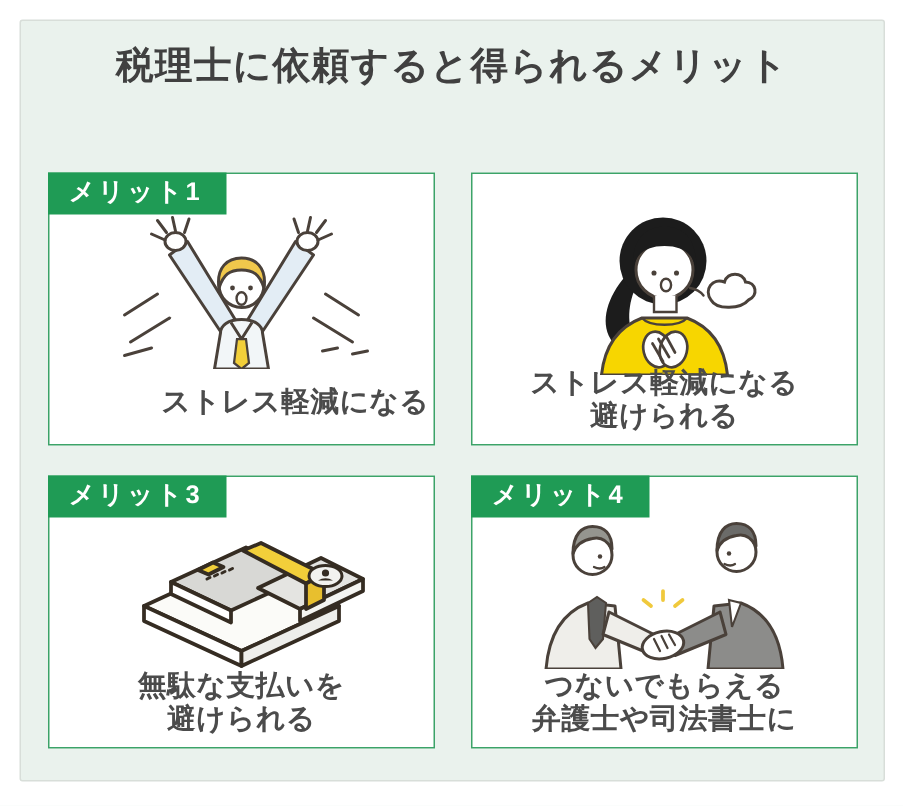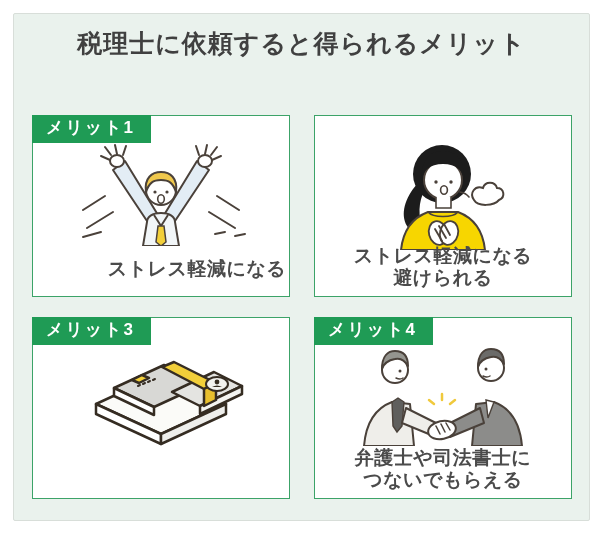--- a/index.html
+++ b/index.html
@@ -134,20 +134,24 @@
           <circle cx="141" cy="36" r="2.4" fill="#352c22"></circle>
           <path d="M136,41 q5,-3 10,0" fill="#352c22"></path>
           <g stroke="#352c22" stroke-width="2" stroke-linecap="round">
             <line x1="62" y1="40" x2="64" y2="39"></line>
             <line x1="67" y1="38" x2="69" y2="37"></line>
             <line x1="72" y1="36" x2="74" y2="35"></line>
             <line x1="77" y1="34" x2="79" y2="33"></line>
           </g>
         </svg>
       </span>
+      <div class="caption">
+        <span class="caption-line">無駄な支払いを</span>
+        <span class="caption-line">避けられる</span>
+      </div>
     </div>
 
     <div class="card card-4">
       <div class="tag">メリット4</div>
       <span class="illu illu-4">
         <svg width="230" height="104" viewBox="0 0 230 104">
           <path d="M36,104 C38,80 48,66 64,60 L82,62 L86,104 Z" fill="#efeeea" stroke="#4a413a" stroke-width="2" stroke-linejoin="round"></path>
           <path d="M64,60 L70,56 L76,60 L74,84 L69,90 L65,84 Z" fill="#5f5f5d" stroke="#4a413a" stroke-width="1.4"></path>
           <path d="M78,66 L114,84 L108,95 L74,81 Z" fill="#efeeea" stroke="#4a413a" stroke-width="2" stroke-linejoin="round"></path>
           <circle cx="67" cy="28" r="13" fill="#ffffff" stroke="#4a413a" stroke-width="2"></circle>
@@ -168,19 +172,19 @@
             <line x1="118" y1="81" x2="122" y2="88"></line>
           </g>
           <g stroke="#f0c93c" stroke-width="2.5" stroke-linecap="round">
             <line x1="114" y1="58" x2="114" y2="52"></line>
             <line x1="106" y1="62" x2="101" y2="58"></line>
             <line x1="122" y1="62" x2="127" y2="58"></line>
           </g>
         </svg>
       </span>
       <div class="caption">
+        <span class="caption-line">つないでもらえる</span>
         <span class="caption-line">弁護士や司法書士に</span>
-        <span class="caption-line">つないでもらえる</span>
       </div>
     </div>
 
   </div>
 </div>
 
 </body></html>

